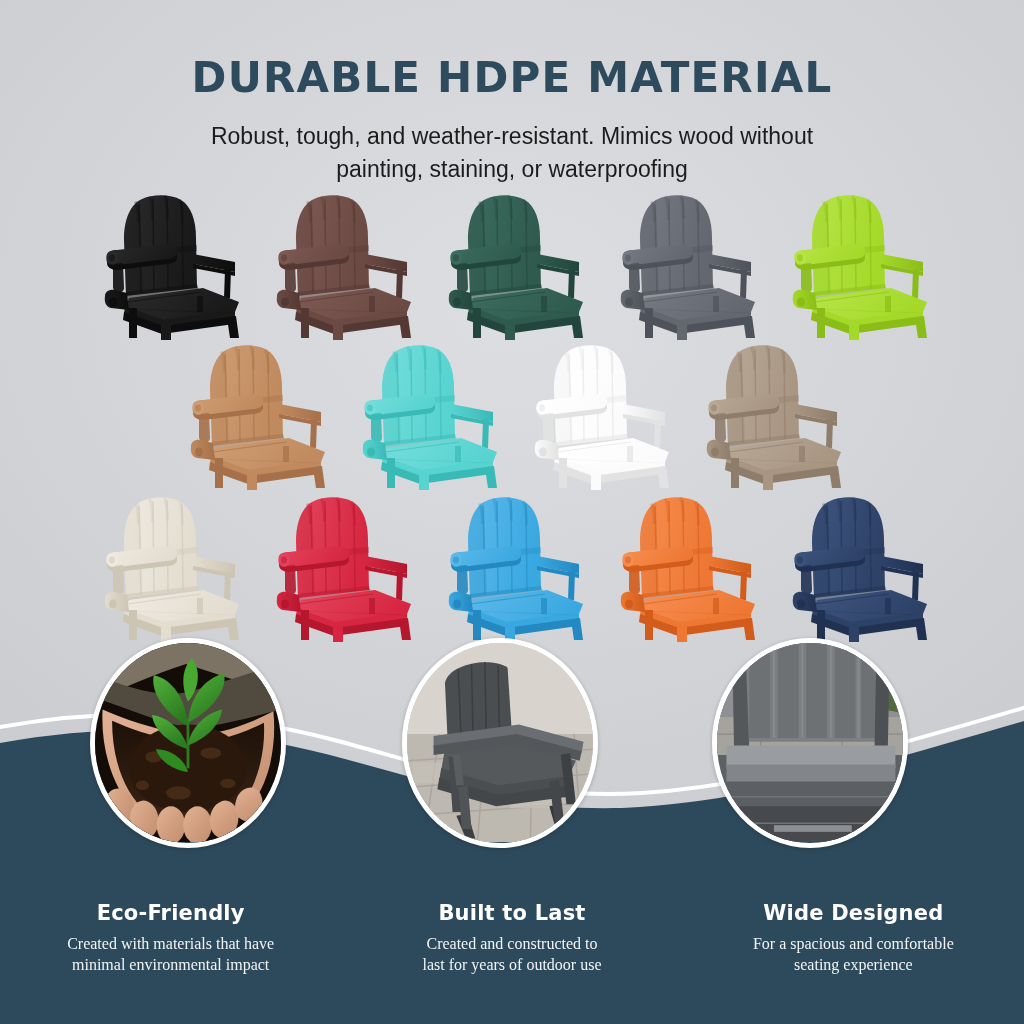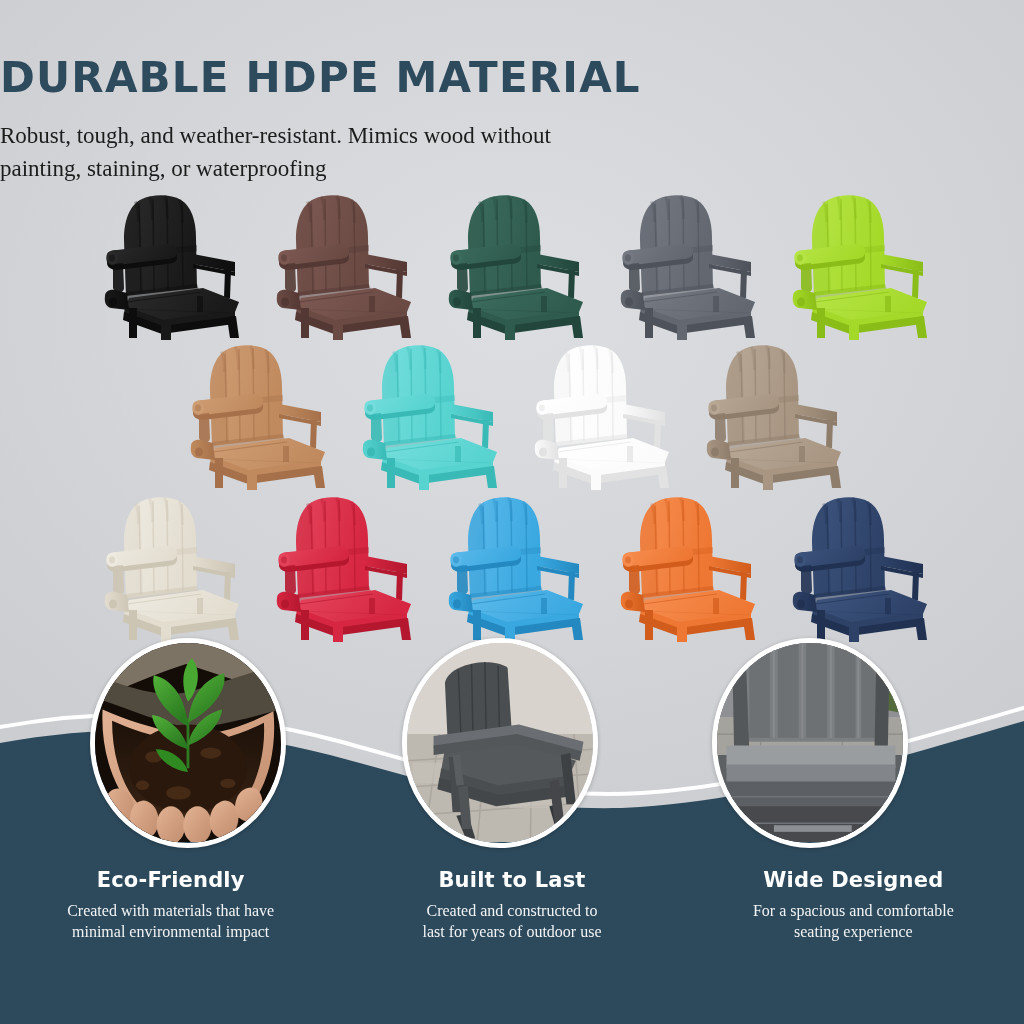--- a/index.html
+++ b/index.html
@@ -13,33 +13,33 @@
   #stage { position:absolute; inset:0; width:1024px; height:1024px; }
 
   
   .bg {
     position:absolute; inset:0;
     background:
       radial-gradient(ellipse 70% 55% at 50% 30%, #dcdee1 0%, #d3d5d9 55%, #cbcdd1 100%);
   }
 
   
-  .header { position:absolute; top:0; left:0; width:1024px; text-align:left; }
+  .header { position:absolute; top:0; left:0; width:1024px; text-align:center; }
   .title {
     margin-top:56px;
     font-family:"DejaVu Sans", sans-serif;
     font-weight:bold;
     font-size:42px;
     letter-spacing:1.2px;
     color:#2e4b5e;
     line-height:1.05;
   }
   .subtitle {
     margin-top:20px;
-    font-family:Liberation Serif, serif;
+    font-family:Liberation Sans, sans-serif;
     font-size:23px;
     color:#1c1c1c;
     line-height:1.42;
   }
 
   
   .grid { position:absolute; left:0; top:190px; width:1024px; }
   .grid-row { display:flex; justify-content:center; align-items:flex-end; }
   .grid-row.r1 { height:150px; }
   .grid-row.r2 { height:148px; margin-top:2px; }
@@ -65,21 +65,21 @@
     overflow:hidden;
     box-shadow:0 1px 4px rgba(0,0,0,.22);
   }
   #feat-c0 { left:90px; top:0px; }
   #feat-c1 { left:402px; top:0px; }
   #feat-c2 { left:712px; top:0px; }
   .feat-circle .photo { position:absolute; inset:0; }
 
   
   .captions { position:absolute; left:0; top:868px; width:1024px; display:flex; }
-  .cap { width:341.33px; text-align:center; padding:0 12px; }
+  .cap { width:341.33px; text-align:center; padding:0 12px;margin-top:33px; }
   .cap-title {
     font-family:"DejaVu Sans", sans-serif;
     font-weight:bold;
     font-size:21px;
     color:#ffffff;
     letter-spacing:.2px;
   }
   .cap-body {
     margin-top:8px;
     font-family:"Liberation Serif", serif;

